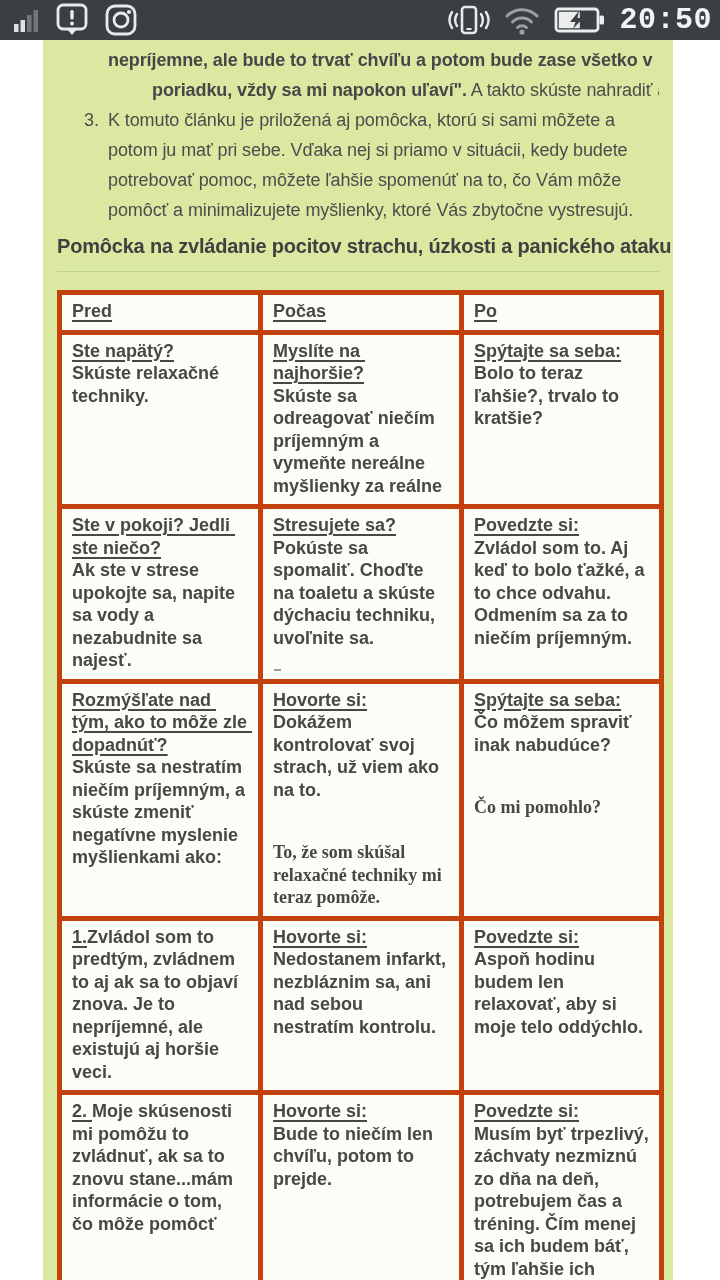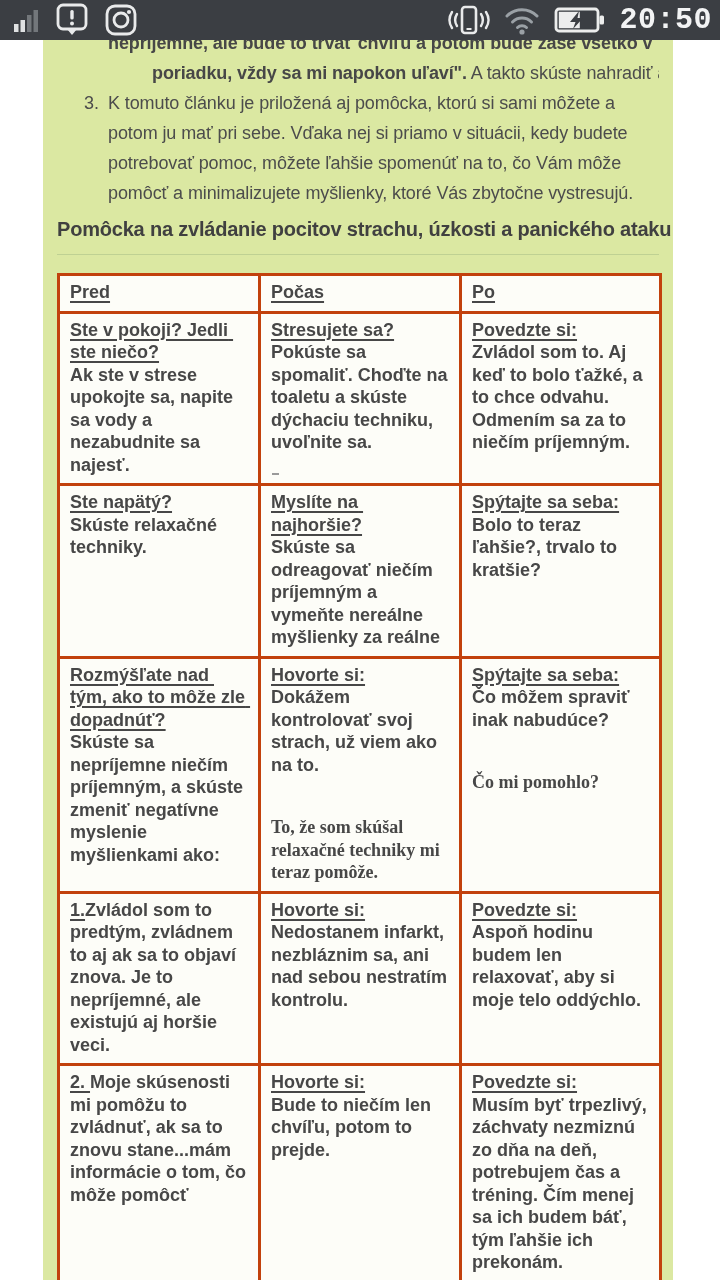--- a/index.html
+++ b/index.html
@@ -16,41 +16,41 @@
   }
   .sb-left { display:flex; align-items:center; gap:15px; padding-left:12px; }
   .sb-right { margin-left:auto; display:flex; align-items:center; gap:13px; padding-right:8px;font-family:Liberation Mono, monospace; }
   .sb-time {
     color:#f2f3f4; font-size:30px; font-weight:700; line-height:40px; letter-spacing:0.5px;
   }
   .sb-icon { display:block; }
   
   .article {
     position:absolute; left:43px; top:0; width:630px; height:1280px;
-    background:#dbe8a2; box-sizing:border-box; padding:0 14px;
+    background:#dbe8a2; box-sizing:border-box; padding:17px 14px;
     color:#4c4c4c;
   }
   .par { font-size:18px; line-height:30px; color:#4c4c4c; letter-spacing:-0.1px; }
   .b { font-weight:700; color:#474747;margin-left:44px; }
   .cutline { margin:28px 0 0 51px; white-space:nowrap; overflow:hidden; }
   .contline { margin:0 0 0 51px; white-space:nowrap; overflow:hidden; }
   .li { position:relative; margin:0 0 0 51px; }
   .li .marker { position:absolute; left:-24px; top:0; }
   .heading {
     margin:8px 0 0; color:#404040; font-size:20px; font-weight:700;
     line-height:26px; white-space:nowrap; letter-spacing:-0.2px;
   }
   .rule { border:none; border-top:1px solid #bfd193; margin:12px 0 0; }
   
   table.coping {
     border-collapse:collapse; table-layout:fixed; width:602px;
     margin-top:18px; background:#fdfdf8;
   }
   table.coping th, table.coping td {
-    border:3px solid #c2410c; vertical-align:top;
+    border:5px solid #c2410c; vertical-align:top;
     padding:5px 10px 7px 10px; position:relative;
   }
   table.coping th { text-align:left; }
   .cellp {
     margin:0; font-weight:700; font-size:18px; line-height:22.5px;
     color:#474747; white-space:pre-wrap;
   }
   .gap { margin-top:40px;font-family:Liberation Serif, serif; }
   .u { text-decoration:underline; text-underline-offset:3px; text-decoration-thickness:1.5px; }
   .mini-dash {
@@ -91,53 +91,53 @@
             </th>
           <th>
               <p class="cellp"><span class="u">Počas</span></p>
             </th>
           <th>
               <p class="cellp"><span class="u">Po</span></p>
             </th>
         </tr>
       </thead>
       <tbody>
+        <tr style="height:126px">
+          <td>
+            <p class="cellp"><span class="u">Ste napätý?</span></p>
+            <p class="cellp">Skúste relaxačné techniky.</p>
+          </td>
+          <td>
+            <p class="cellp"><span class="u">Myslíte na najhoršie?</span></p>
+            <p class="cellp">Skúste sa odreagovať niečím príjemným a vymeňte nereálne myšlienky za reálne</p>
+          </td>
+          <td>
+            <p class="cellp"><span class="u">Spýtajte sa seba:</span></p>
+            <p class="cellp">Bolo to teraz ľahšie?, trvalo to kratšie?</p>
+          </td>
+        </tr>
         <tr style="height:142px">
           <td>
             <p class="cellp"><span class="u">Ste v pokoji? Jedli ste niečo?</span></p>
             <p class="cellp">Ak ste v strese upokojte sa, napite sa vody a nezabudnite sa najesť.</p>
           </td>
           <td>
             <p class="cellp"><span class="u">Stresujete sa?</span></p>
             <p class="cellp">Pokúste sa spomaliť. Choďte na toaletu a skúste dýchaciu techniku, uvoľnite sa.</p>
             <span class="mini-dash"></span>
           </td>
           <td>
             <p class="cellp"><span class="u">Povedzte si:</span></p>
             <p class="cellp">Zvládol som to. Aj keď to bolo ťažké, a to chce odvahu. Odmením sa za to niečím príjemným.</p>
           </td>
         </tr>
-        <tr style="height:126px">
-          <td>
-            <p class="cellp"><span class="u">Ste napätý?</span></p>
-            <p class="cellp">Skúste relaxačné techniky.</p>
-          </td>
-          <td>
-            <p class="cellp"><span class="u">Myslíte na najhoršie?</span></p>
-            <p class="cellp">Skúste sa odreagovať niečím príjemným a vymeňte nereálne myšlienky za reálne</p>
-          </td>
-          <td>
-            <p class="cellp"><span class="u">Spýtajte sa seba:</span></p>
-            <p class="cellp">Bolo to teraz ľahšie?, trvalo to kratšie?</p>
-          </td>
-        </tr>
         <tr style="height:214px">
           <td>
             <p class="cellp"><span class="u">Rozmýšľate nad tým, ako to môže zle dopadnúť?</span></p>
-            <p class="cellp">Skúste sa nepríjemne niečím príjemným, a skúste zmeniť negatívne myslenie myšlienkami ako:</p>
+            <p class="cellp">Skúste sa nestratím niečím príjemným, a skúste zmeniť negatívne myslenie myšlienkami ako:</p>
           </td>
           <td>
             <p class="cellp"><span class="u">Hovorte si:</span></p>
             <p class="cellp">Dokážem kontrolovať svoj strach, už viem ako na to.</p>
             <p class="cellp gap">To, že som skúšal relaxačné techniky mi teraz pomôže.</p>
           </td>
           <td>
             <p class="cellp"><span class="u">Spýtajte sa seba:</span></p>
             <p class="cellp">Čo môžem spraviť inak nabudúce?</p>
             <p class="cellp gap">Čo mi pomohlo?</p>

